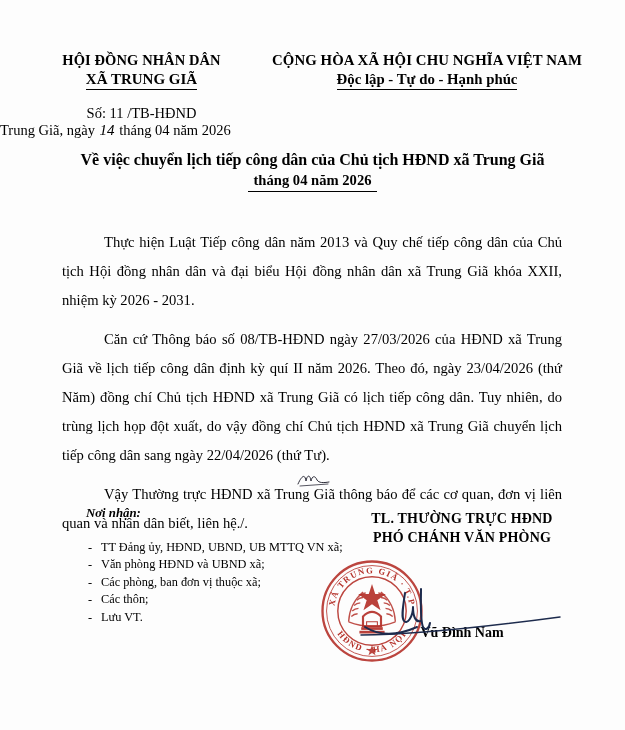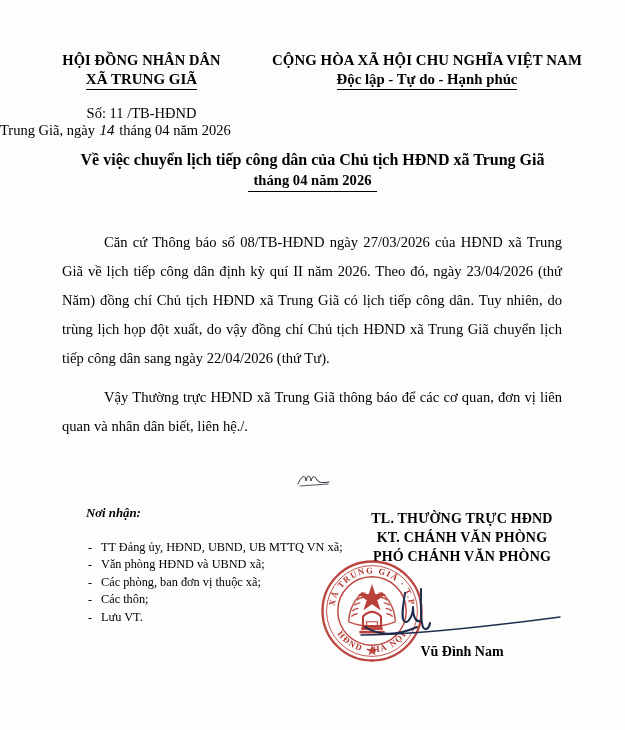--- a/index.html
+++ b/index.html
@@ -251,20 +251,21 @@
       <span>tháng 04 năm 2026</span>
     </div>
   </div>
 
   <div class="title-block">
     <div class="doc-subtitle">Về việc chuyển lịch tiếp công dân của Chủ tịch HĐND xã Trung Giã</div>
     <div><span class="doc-subtitle-2">tháng 04 năm 2026</span></div>
   </div>
 
   <div class="body-text">
+    <p>Thực hiện Luật Tiếp công dân năm 2013 và Quy chế tiếp công dân của Chủ tịch Hội đồng nhân dân và đại biểu Hội đồng nhân dân xã Trung Giã khóa XXII, nhiệm kỳ 2026 - 2031.</p>
     <p>Căn cứ Thông báo số 08/TB-HĐND ngày 27/03/2026 của HĐND xã Trung Giã về lịch tiếp công dân định kỳ quí II năm 2026. Theo đó, ngày 23/04/2026 (thứ Năm) đồng chí Chủ tịch HĐND xã Trung Giã có lịch tiếp công dân. Tuy nhiên, do trùng lịch họp đột xuất, do vậy đồng chí Chủ tịch HĐND xã Trung Giã chuyển lịch tiếp công dân sang ngày 22/04/2026 (thứ Tư).</p>
     <p>Vậy Thường trực HĐND xã Trung Giã thông báo để các cơ quan, đơn vị liên quan và nhân dân biết, liên hệ./.</p>
   </div>
 
   <svg class="inline-mark" viewBox="0 0 40 18">
     <path d="M3 14 C7 5, 10 4, 11 11 C12 5, 15 4, 16 11 C17 6, 20 5, 22 10 C24 13, 28 13, 34 12" fill="none" stroke="#2b2b38" stroke-width="1" stroke-linecap="round"></path>
     <path d="M5 16 L33 14" fill="none" stroke="#2b2b38" stroke-width="0.8" stroke-linecap="round"></path>
   </svg>
 
   <div class="footer">
@@ -275,21 +276,20 @@
         <li>TT Đảng ủy, HĐND, UBND, UB MTTQ VN xã;</li>
         <li>Văn phòng HĐND và UBND xã;</li>
         <li>Các phòng, ban đơn vị thuộc xã;</li>
         <li>Các thôn;</li>
         <li>Lưu VT.</li>
       </ul>
     </div>
 
     <div class="signature">
       <div class="sig-line">TL. THƯỜNG TRỰC HĐND</div>
-      <div class="sig-line">KT. CHÁNH VĂN PHÒNG</div>
       <div class="sig-line">PHÓ CHÁNH VĂN PHÒNG</div>
       <div class="signer-name">Vũ Đình Nam</div>
     </div>
   </div>
 
   <svg class="seal" viewBox="0 0 120 120">
     <defs>
       <path id="sealArcTop" d="M 18,60 A 42,42 0 0 1 102,60"></path>
       <path id="sealArcBottom" d="M 14,60 A 46,46 0 0 0 106,60"></path>
     </defs>

